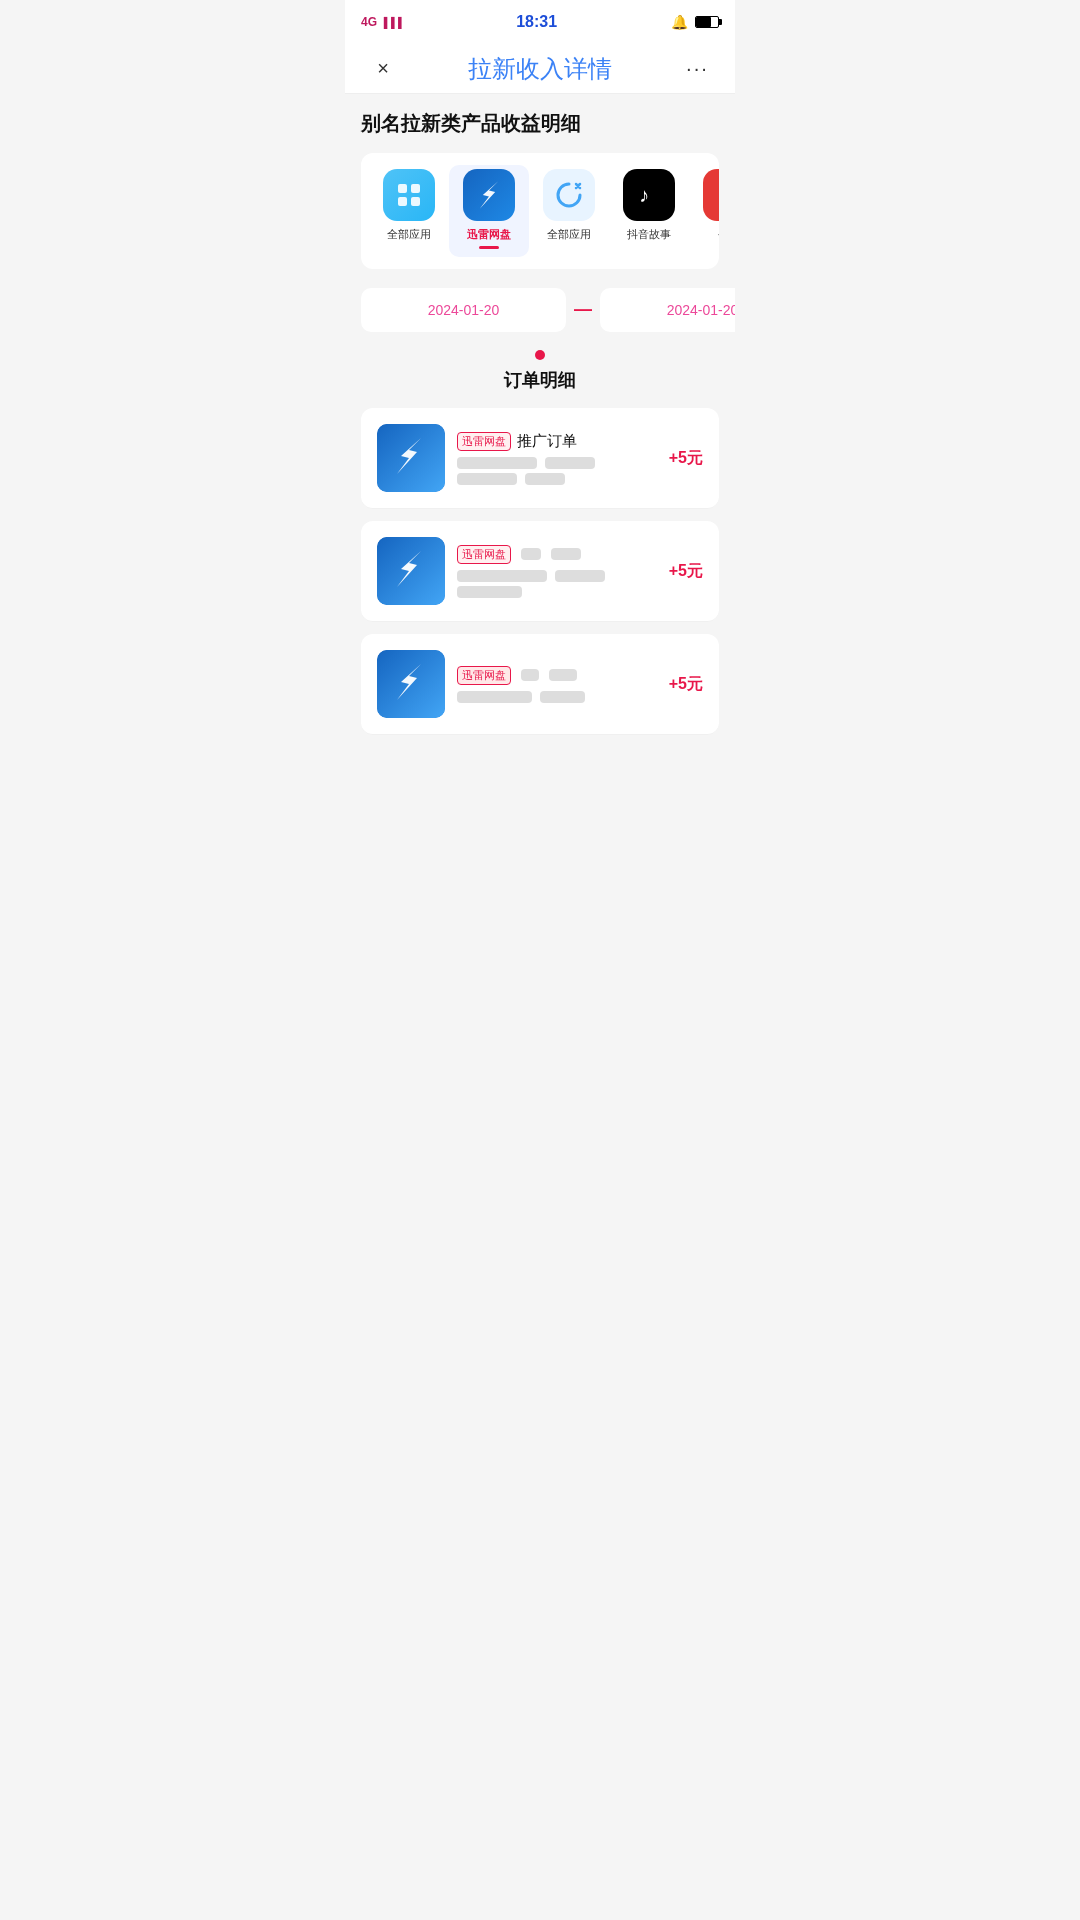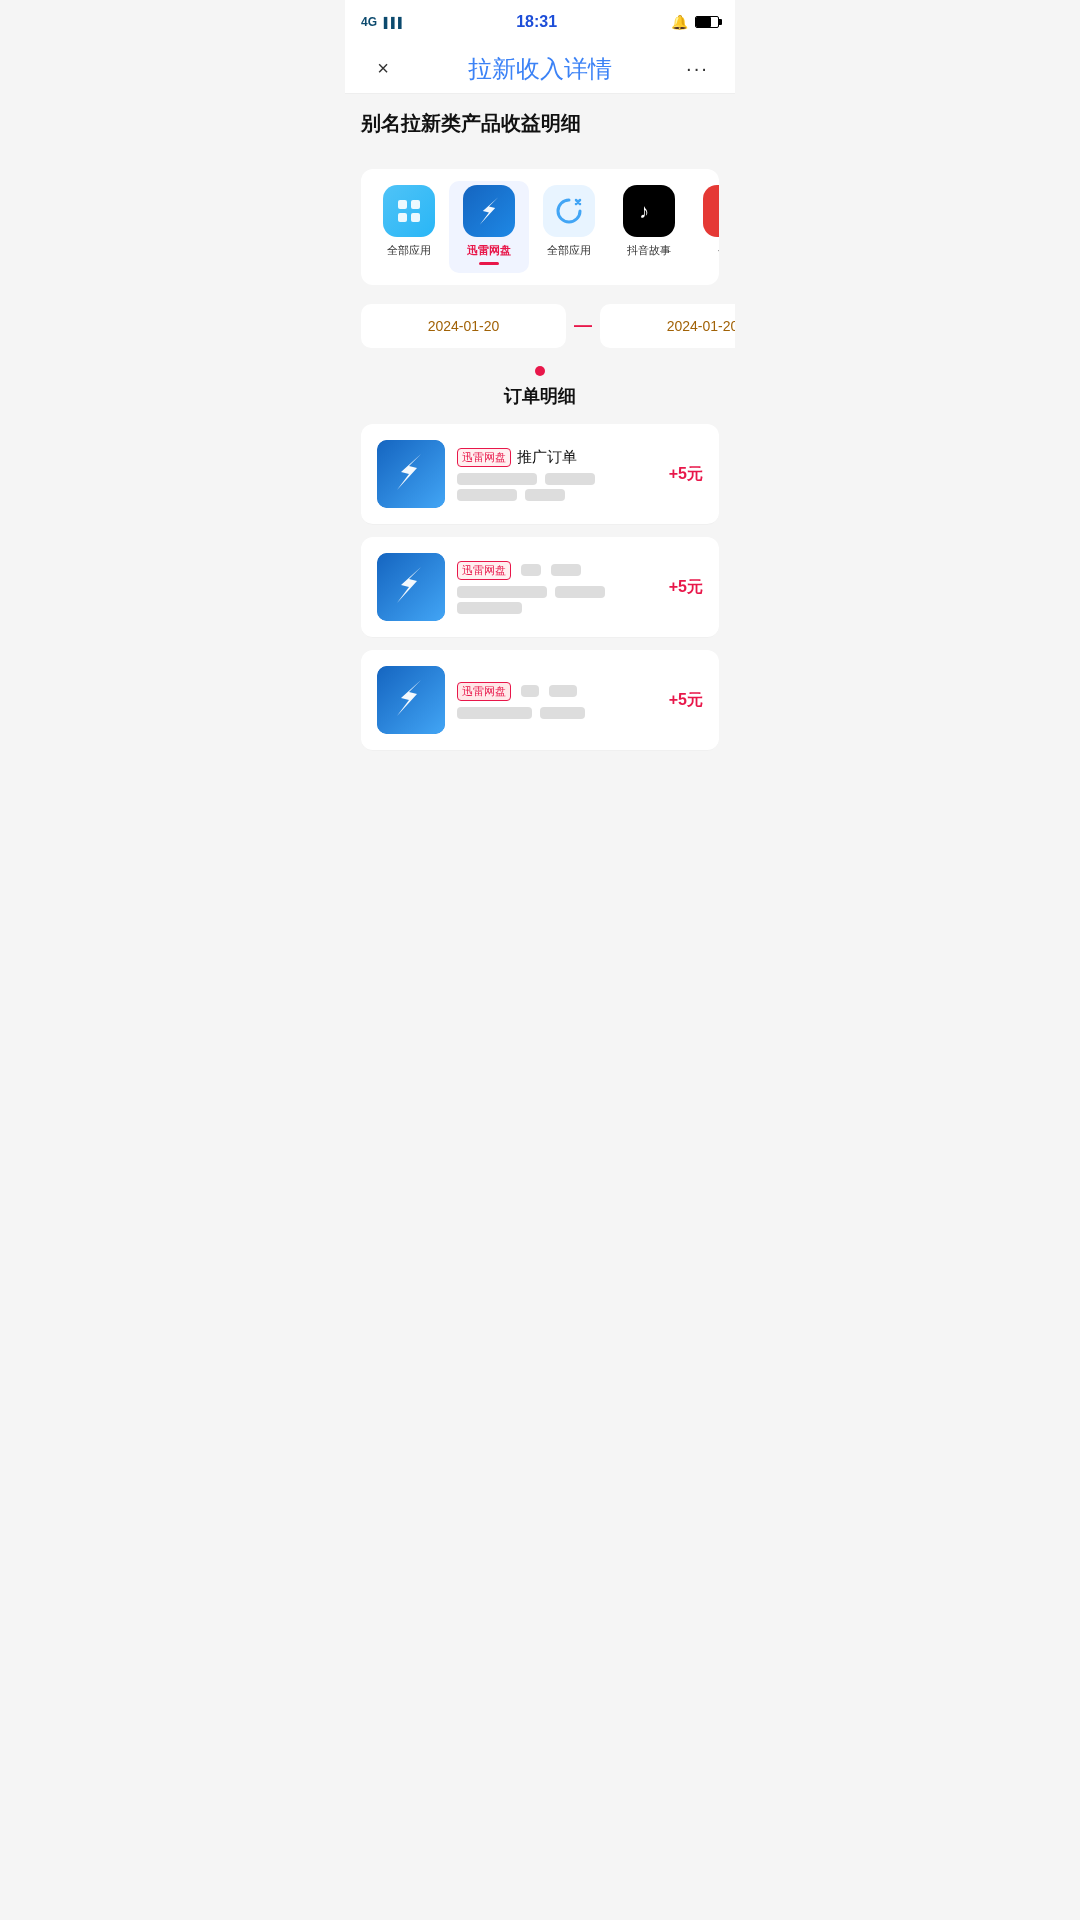--- a/index.html
+++ b/index.html
@@ -18,21 +18,21 @@
       background: #fff;
       height: 44px;
       display: flex;
       align-items: center;
       justify-content: space-between;
       padding: 0 16px;
     }
     .status-left {
       font-size: 12px;
       font-weight: 600;
-      color: #0c4a6e;
+      color: #be185d;
     }
     .status-time {
       font-size: 16px;
       font-weight: 600;
       color: #1d4ed8;
     }
     .status-right {
       display: flex;
       align-items: center;
       gap: 6px;
@@ -105,21 +105,21 @@
     .content {
       background: #f5f5f5;
       padding: 16px 16px 0;
     }
 
     
     .section-title {
       font-size: 20px;
       font-weight: 700;
       color: #111;
-      margin-bottom: 32px;
+      margin-bottom: 16px;
     }
 
     
     .app-tabs {
       display: flex;
       gap: 0;
       overflow-x: auto;
       background: #fff;
       border-radius: 12px;
       padding: 12px 8px;
@@ -192,21 +192,21 @@
       margin-bottom: 16px;
       background: transparent;
     }
     .date-input {
       flex: 1;
       background: #fff;
       border: none;
       border-radius: 10px;
       padding: 14px 12px;
       font-size: 14px;
-      color: #a16207;
+      color: #ec4899;
       text-align: center;
       outline: none;
     }
     .date-separator {
       color: #e8174a;
       font-size: 18px;
       font-weight: 600;
       flex-shrink: 0;
     }
     .query-btn {

